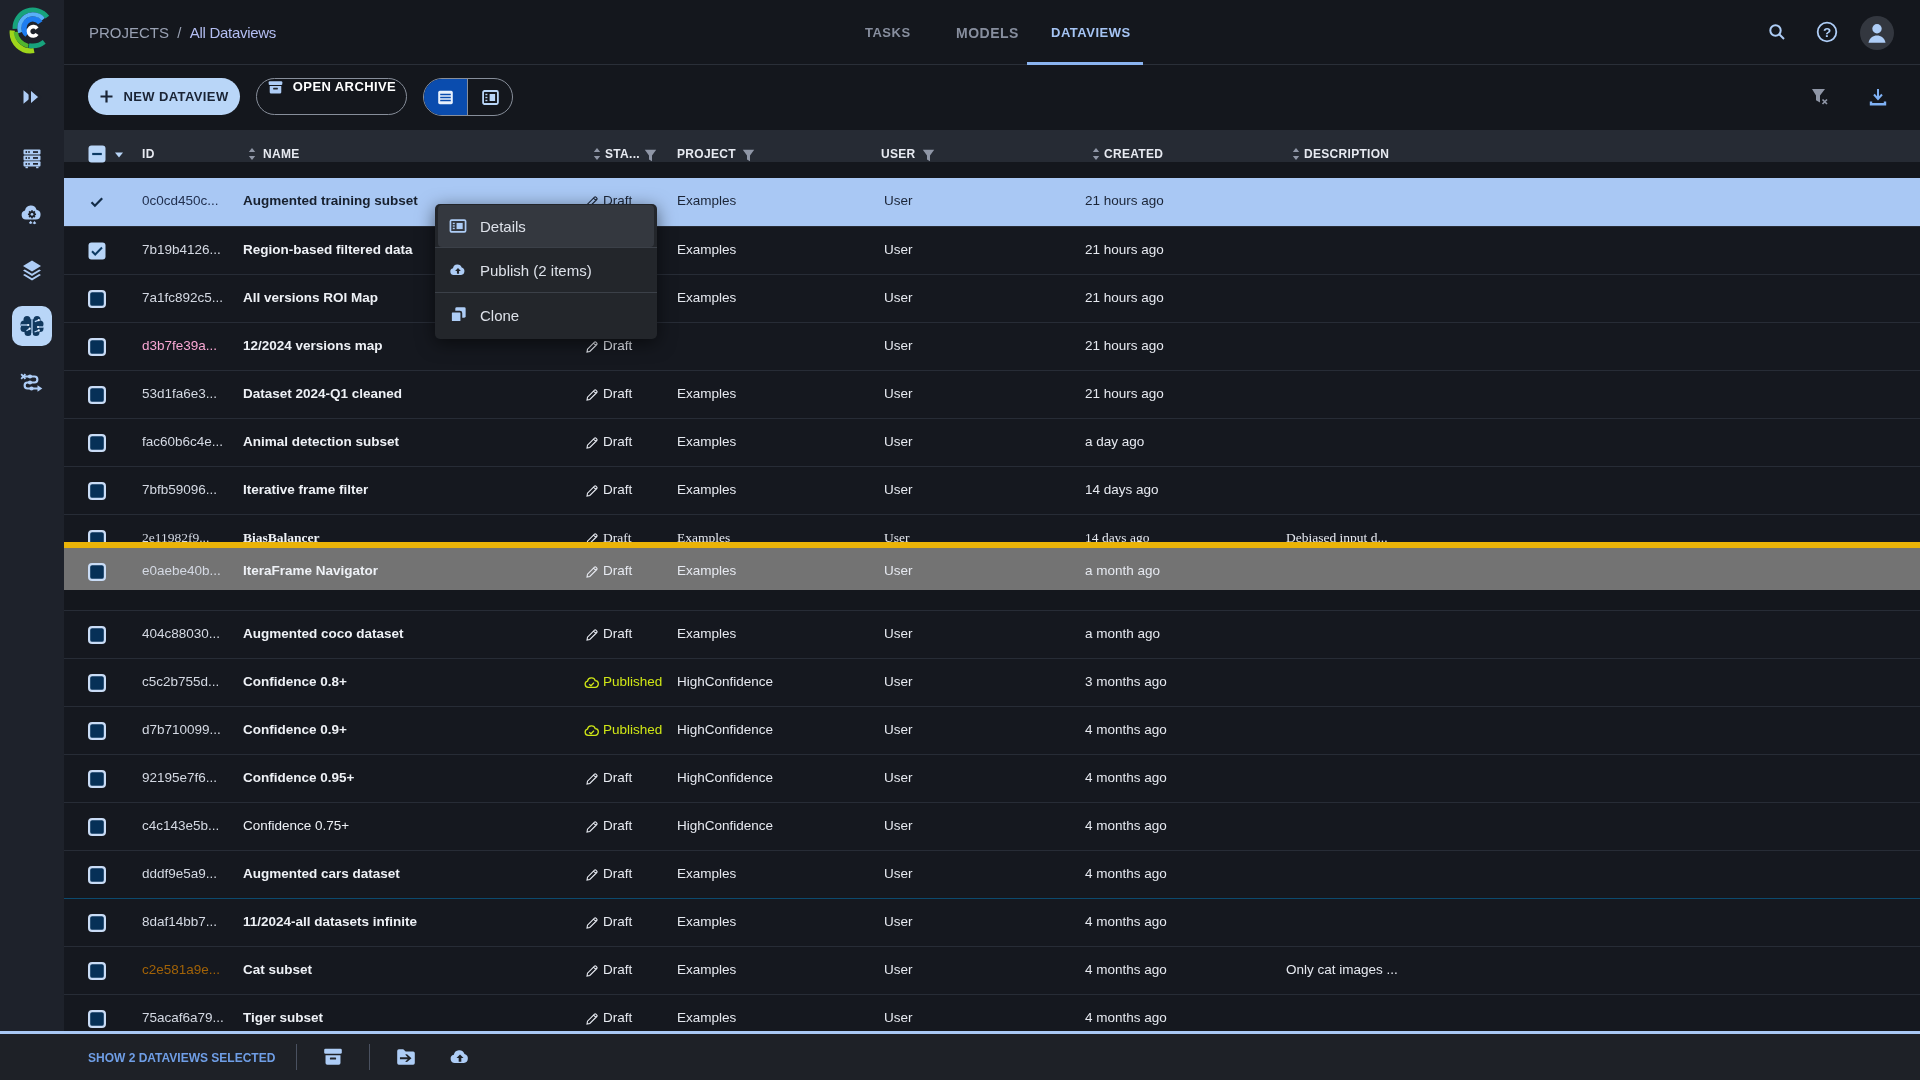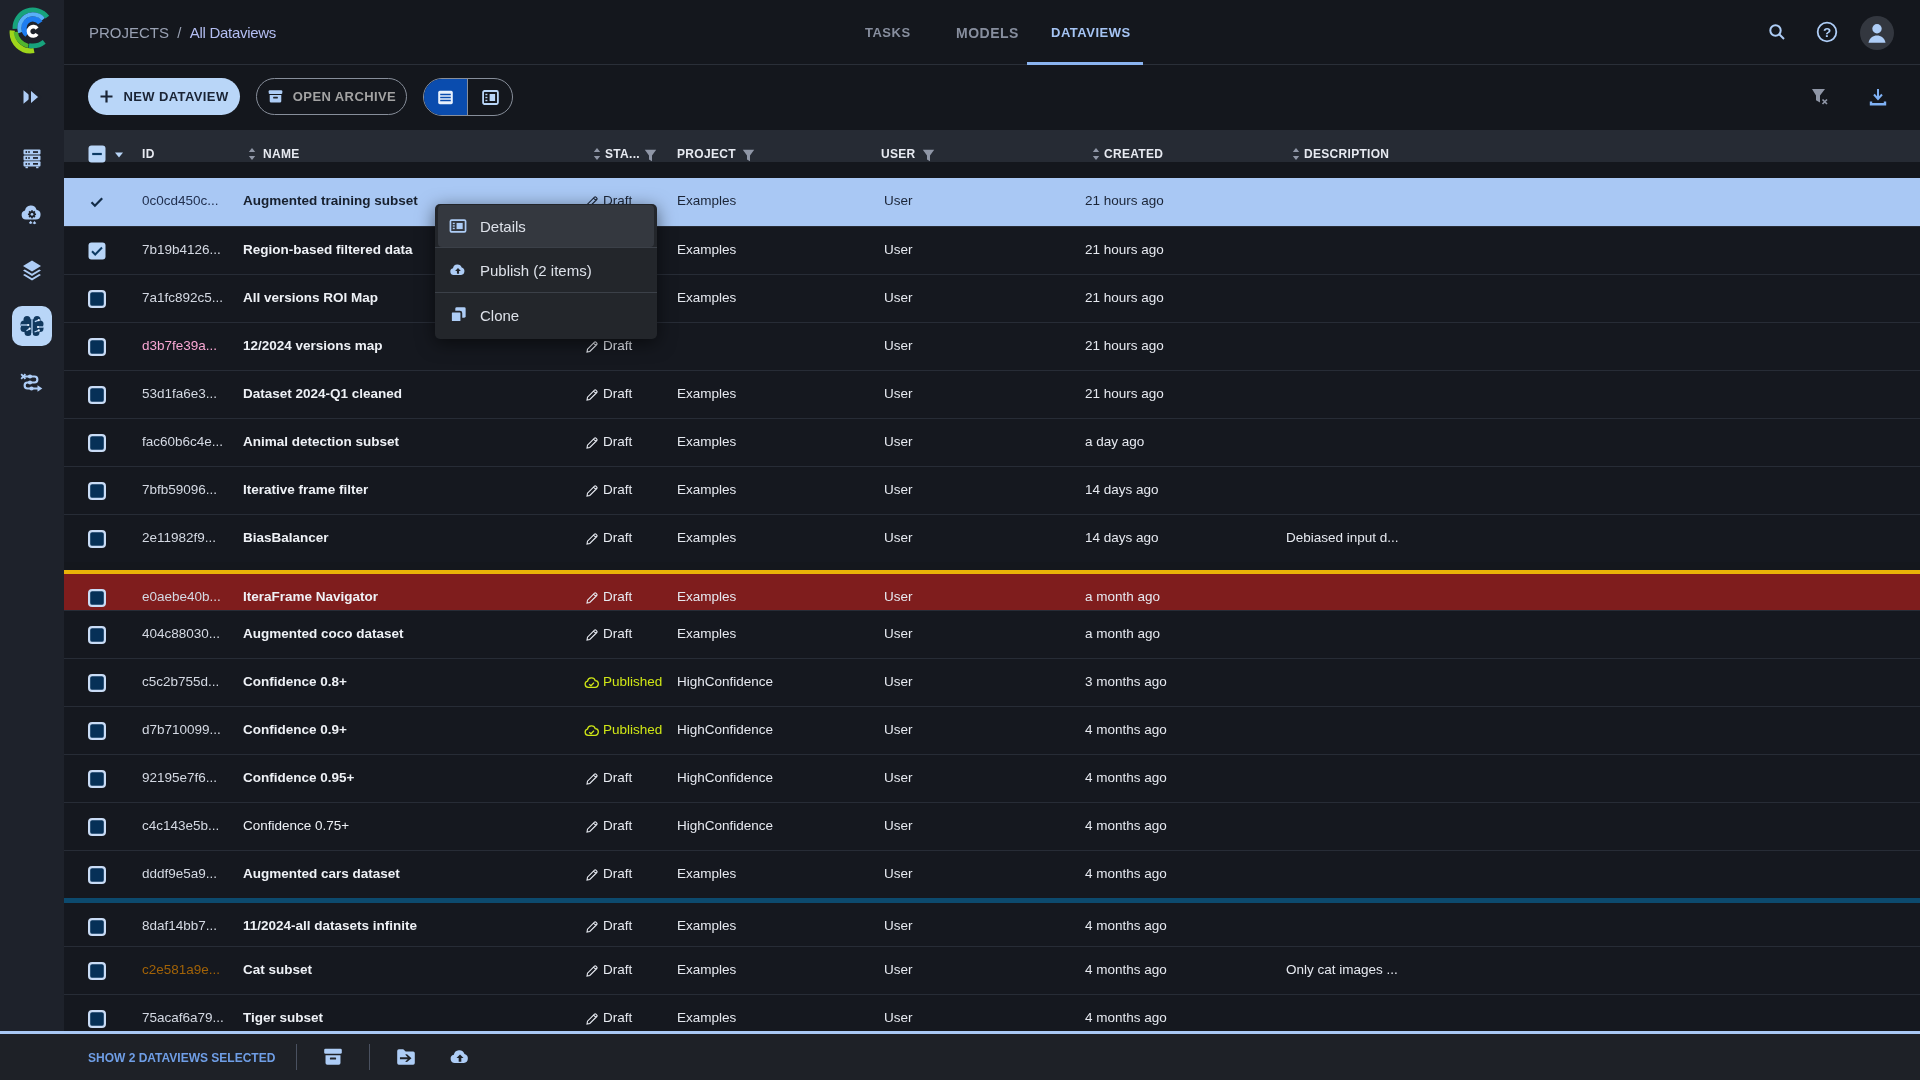--- a/index.html
+++ b/index.html
@@ -30,21 +30,21 @@
         <circle cx="17" cy="17" r="17" fill="#33373f"></circle>
         <circle cx="17" cy="12.8" r="4.7" fill="#aecdf6"></circle>
         <path d="M8.5 26.8c1-4.8 4.6-7.2 8.5-7.2s7.5 2.4 8.5 7.2z" fill="#aecdf6"></path>
       </svg></div>
 </div>
 
 <div style="position:absolute;left:64px;top:66px;width:1856px;height:64px;background:#14171d">
   <div style="position:absolute;left:24px;top:12px;width:152px;height:37px;background:#b9d6f8;border-radius:19px;display:flex;align-items:center;justify-content:center;color:#1a2435;font-size:13px;font-weight:bold;letter-spacing:.4px"><svg width="15" height="15" viewBox="0 0 15 15" style="margin-right:9px">
         <path d="M7.5 1.5v12M1.5 7.5h12" stroke="#1a2435" stroke-width="2.2"></path>
       </svg>NEW DATAVIEW</div>
-  <div style="position:absolute;left:192px;top:12px;width:151px;height:37px;border:1px solid #878e9a;border-radius:19px;display:flex;align-items:center;justify-content:center;color:#a3a3a3;font-size:13px;font-weight:bold;letter-spacing:.4px"><span style="margin-right:9px;display:inline-flex">
+  <div style="position:absolute;left:192px;top:12px;width:151px;height:37px;border:1px solid #878e9a;border-radius:19px;display:flex;justify-content:center;color:#ffffff;font-size:13px;font-weight:bold;letter-spacing:.4px"><span style="margin-right:9px;display:inline-flex">
         <svg width="17" height="17" viewBox="0 0 20 20">
           <rect x="2" y="2.5" width="16" height="4.6" rx="1.2" fill="#aecdf6"></rect>
           <path d="M3.2 8.3h13.6v7.2a1.6 1.6 0 0 1-1.6 1.6H4.8a1.6 1.6 0 0 1-1.6-1.6z" fill="#aecdf6"></path>
           <rect x="7.2" y="10.4" width="5.6" height="1.9" rx=".5" fill="#23262c"></rect>
         </svg>
       </span>OPEN ARCHIVE</div>
   <div style="position:absolute;left:359px;top:12px;width:90px;height:38px;border:1px solid #878e9a;border-radius:19px;overflow:hidden;display:flex">
     <div style="width:44px;height:100%;background:#0a4cae;display:flex;align-items:center;justify-content:center">
         <svg width="17" height="17" viewBox="0 0 17 17">
           <rect x="1.2" y="1.8" width="14.6" height="13.4" rx="1.6" fill="#e8f1fd"></rect>
@@ -210,36 +210,36 @@
 <span style="position:absolute;left:78px;color:#d4d9e3">7bfb59096...</span>
 <span style="position:absolute;left:179px;color:#eef1f6;font-weight:bold">Iterative frame filter</span>
 <div style="position:absolute;left:521px;top:17px"><svg width="14" height="14" viewBox="0 0 14 14">
             <path d="m2 12 .5-2.8 7-7a1 1 0 0 1 1.4 0l.9.9a1 1 0 0 1 0 1.4l-7 7zM8.6 3.1l2.3 2.3" stroke="#e8ebf2" stroke-width="1.1" fill="none"></path>
           </svg></div>
         <span style="position:absolute;left:539px;color:#e6e9f0">Draft</span>
 <span style="position:absolute;left:613px;color:#e6e9f0">Examples</span>
 <span style="position:absolute;left:820px;color:#e6e9f0">User</span>
 <span style="position:absolute;left:1021px;color:#e6e9f0">14 days ago</span>
       </div>
-<div class="row" style="top:336px;background:#15181f;border-top:1px solid #272c36;">
+<div class="row" style="top:336px;background:#15181f;border-top:1px solid #272c36;font-family:Liberation Serif, serif;">
         <div style="position:absolute;left:24px;top:15px"><svg width="18" height="18" viewBox="0 0 18 18">
             <rect x="1.1" y="1.1" width="15.8" height="15.8" rx="3" fill="#063057" stroke="#c9dcf6" stroke-width="2.2"></rect>
           </svg></div>
 <span style="position:absolute;left:78px;color:#d4d9e3">2e11982f9...</span>
 <span style="position:absolute;left:179px;color:#eef1f6;font-weight:bold">BiasBalancer</span>
 <div style="position:absolute;left:521px;top:17px"><svg width="14" height="14" viewBox="0 0 14 14">
             <path d="m2 12 .5-2.8 7-7a1 1 0 0 1 1.4 0l.9.9a1 1 0 0 1 0 1.4l-7 7zM8.6 3.1l2.3 2.3" stroke="#e8ebf2" stroke-width="1.1" fill="none"></path>
           </svg></div>
         <span style="position:absolute;left:539px;color:#e6e9f0">Draft</span>
 <span style="position:absolute;left:613px;color:#e6e9f0">Examples</span>
 <span style="position:absolute;left:820px;color:#e6e9f0">User</span>
 <span style="position:absolute;left:1021px;color:#e6e9f0">14 days ago</span>
         <span style="position:absolute;left:1222px;color:#e6e9f0">Debiased input d...</span>
       </div>
-<div class="row" style="top:392px;background:#7f1d1d;border-top:4px solid #eab308;">
+<div class="row" style="top:364px;background:#737373;border-top:6px solid #eab308;">
         <div style="position:absolute;left:24px;top:15px"><svg width="18" height="18" viewBox="0 0 18 18">
             <rect x="1.1" y="1.1" width="15.8" height="15.8" rx="3" fill="#063057" stroke="#c9dcf6" stroke-width="2.2"></rect>
           </svg></div>
 <span style="position:absolute;left:78px;color:#d4d9e3">e0aebe40b...</span>
 <span style="position:absolute;left:179px;color:#eef1f6;font-weight:bold">IteraFrame Navigator</span>
 <div style="position:absolute;left:521px;top:17px"><svg width="14" height="14" viewBox="0 0 14 14">
             <path d="m2 12 .5-2.8 7-7a1 1 0 0 1 1.4 0l.9.9a1 1 0 0 1 0 1.4l-7 7zM8.6 3.1l2.3 2.3" stroke="#e8ebf2" stroke-width="1.1" fill="none"></path>
           </svg></div>
         <span style="position:absolute;left:539px;color:#e6e9f0">Draft</span>
 <span style="position:absolute;left:613px;color:#e6e9f0">Examples</span>
@@ -325,21 +325,21 @@
 <span style="position:absolute;left:78px;color:#d4d9e3">dddf9e5a9...</span>
 <span style="position:absolute;left:179px;color:#eef1f6;font-weight:bold">Augmented cars dataset</span>
 <div style="position:absolute;left:521px;top:17px"><svg width="14" height="14" viewBox="0 0 14 14">
             <path d="m2 12 .5-2.8 7-7a1 1 0 0 1 1.4 0l.9.9a1 1 0 0 1 0 1.4l-7 7zM8.6 3.1l2.3 2.3" stroke="#e8ebf2" stroke-width="1.1" fill="none"></path>
           </svg></div>
         <span style="position:absolute;left:539px;color:#e6e9f0">Draft</span>
 <span style="position:absolute;left:613px;color:#e6e9f0">Examples</span>
 <span style="position:absolute;left:820px;color:#e6e9f0">User</span>
 <span style="position:absolute;left:1021px;color:#e6e9f0">4 months ago</span>
       </div>
-<div class="row" style="top:720px;background:#15181f;border-top:5px solid #0c4a6e;">
+<div class="row" style="top:720px;background:#15181f;border-top:1px solid #0c4a6e;">
         <div style="position:absolute;left:24px;top:15px"><svg width="18" height="18" viewBox="0 0 18 18">
             <rect x="1.1" y="1.1" width="15.8" height="15.8" rx="3" fill="#063057" stroke="#c9dcf6" stroke-width="2.2"></rect>
           </svg></div>
 <span style="position:absolute;left:78px;color:#d4d9e3">8daf14bb7...</span>
 <span style="position:absolute;left:179px;color:#eef1f6;font-weight:bold">11/2024-all datasets infinite</span>
 <div style="position:absolute;left:521px;top:17px"><svg width="14" height="14" viewBox="0 0 14 14">
             <path d="m2 12 .5-2.8 7-7a1 1 0 0 1 1.4 0l.9.9a1 1 0 0 1 0 1.4l-7 7zM8.6 3.1l2.3 2.3" stroke="#e8ebf2" stroke-width="1.1" fill="none"></path>
           </svg></div>
         <span style="position:absolute;left:539px;color:#e6e9f0">Draft</span>
 <span style="position:absolute;left:613px;color:#e6e9f0">Examples</span>

